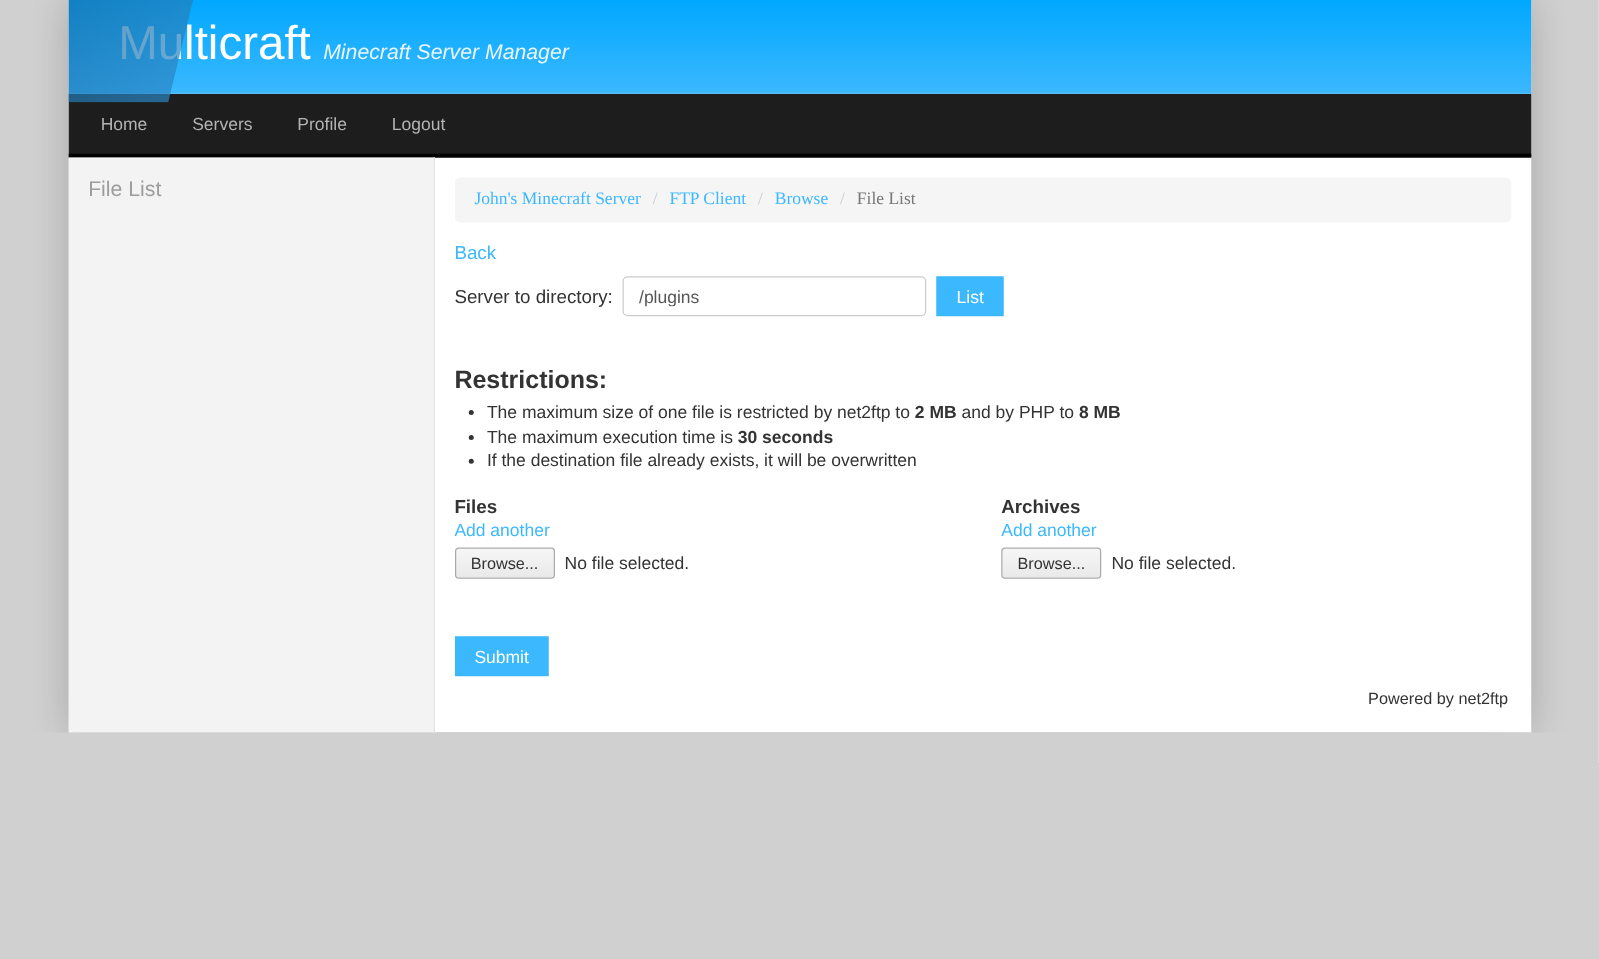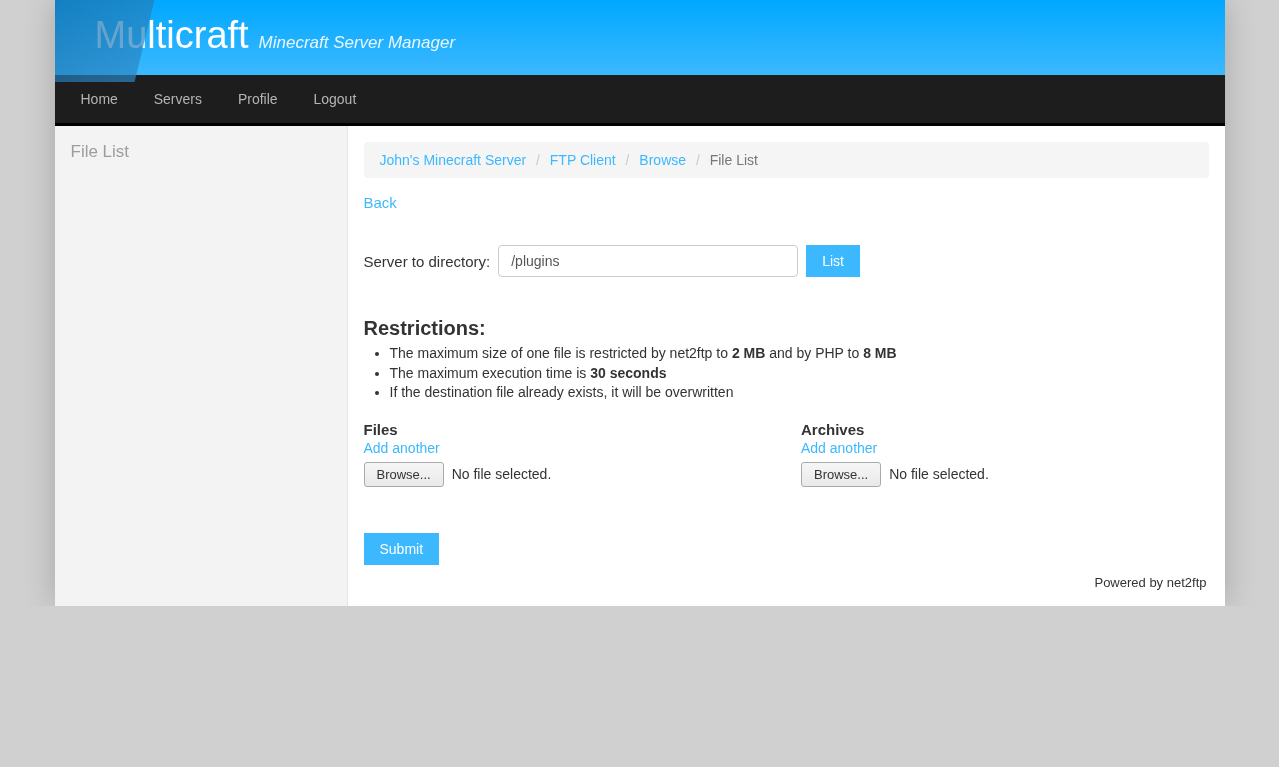--- a/index.html
+++ b/index.html
@@ -73,48 +73,49 @@
       flex: 1;
       padding: 16px;
     }
     .breadcrumb {
       background: #f5f5f5;
       border-radius: 4px;
       padding: 10px 16px;
       margin-bottom: 16px;
       font-size: 14px;
       color: #777;
+      font-family: Liberation Serif, serif;
     }
     .breadcrumb a {
       color: #3cb8ff;
       text-decoration: none;
     }
     .breadcrumb .sep {
       color: #ccc;
       margin: 0 6px;
     }
     .back-link {
       color: #3cb8ff;
       text-decoration: none;
       display: inline-block;
-      margin-bottom: 34px;
+      margin-bottom: 10px;
       font-size: 15px;
     }
     .upload-row {
       display: flex;
       align-items: center;
       gap: 8px;
       margin-bottom: 40px;
     }
     .upload-label {
       font-size: 15px;
       color: #333;
     }
     .dir-input {
-      width: 300px;
+      width: 243px;
       padding: 7px 12px;
       border: 1px solid #ccc;
       border-radius: 4px;
       font-size: 14px;
       color: #555;
     }
     .btn {
       background: #3cb8ff;
       color: #fff;
       border: none;

